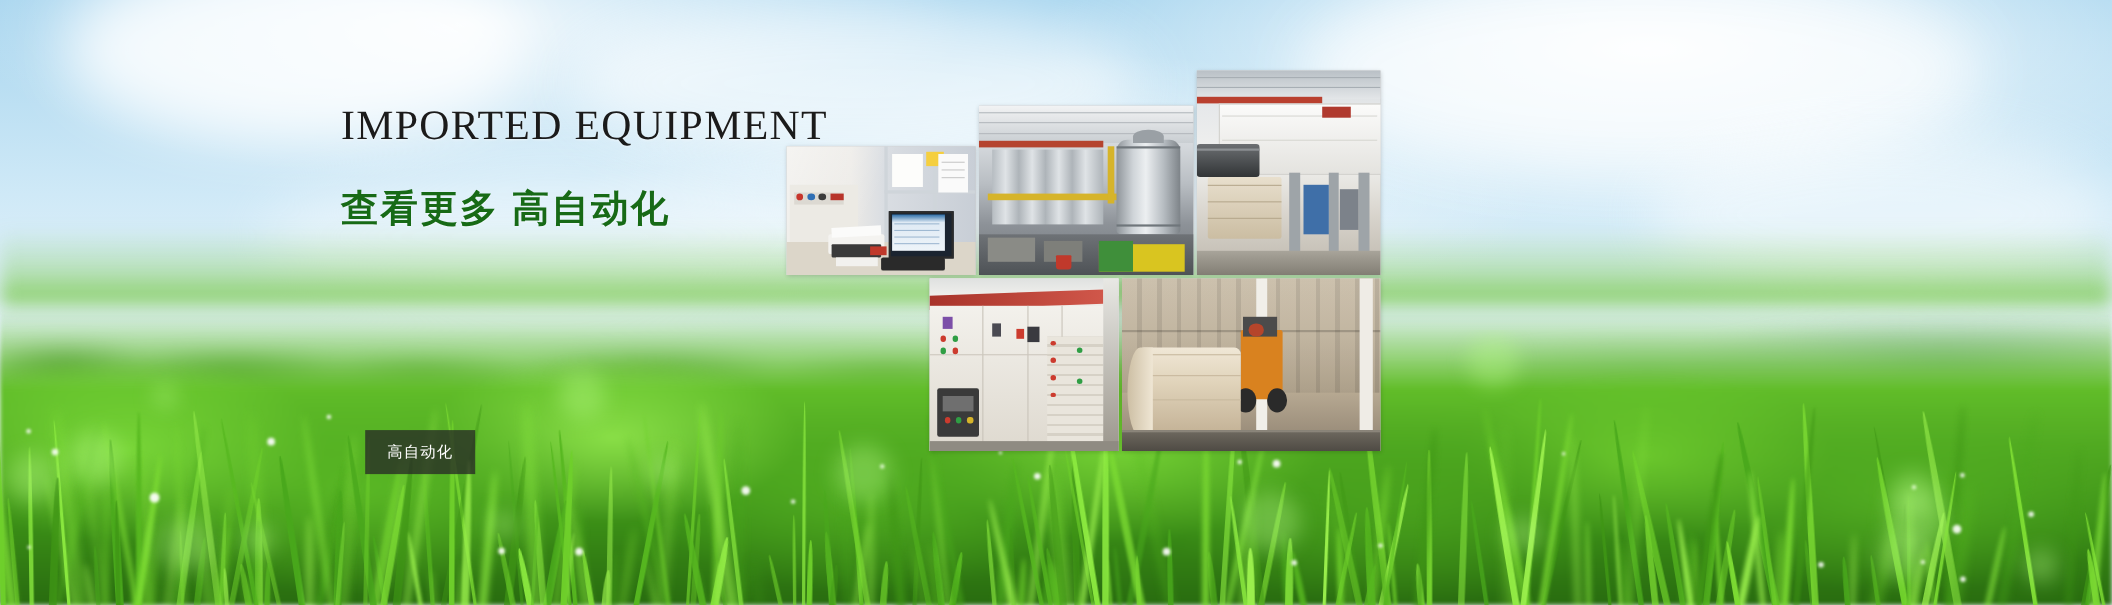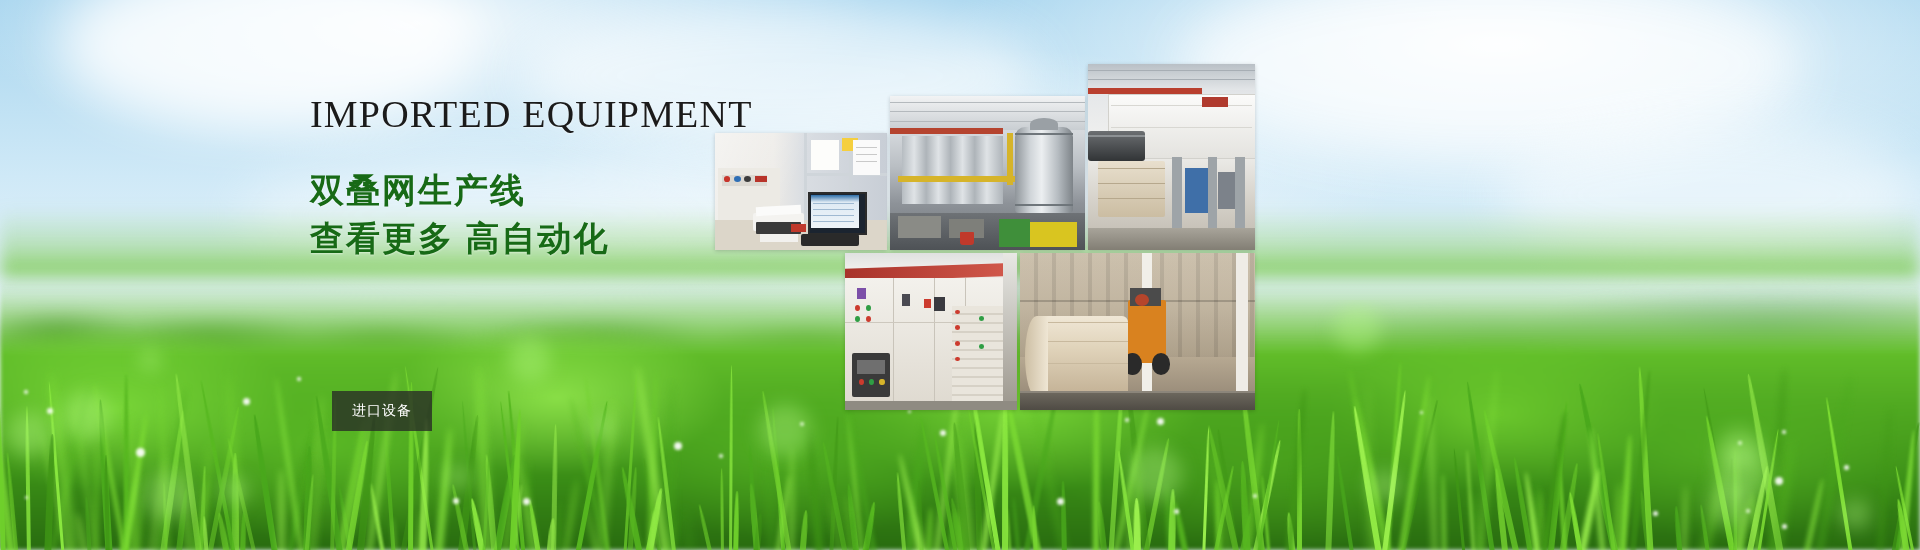--- a/index.html
+++ b/index.html
@@ -464,26 +464,25 @@
       <i class="bokeh" style="left:1368px;bottom:48px;width:33px;height:33px;background:rgba(190,255,140,.35);"></i>
       <i class="bokeh" style="left:143px;bottom:30px;width:48px;height:48px;background:rgba(190,255,140,.35);"></i>
       <i class="bokeh" style="left:62px;bottom:109px;width:49px;height:49px;background:rgba(190,255,140,.35);"></i>
     </div>
 
   <div class="copy">
     <div class="headline">
       <div class="l1">IMPORTED EQUIPMENT</div>
     </div>
     <div class="zh">
-      <div>双叠网生产线</div>
       <div>查看更多  高自动化</div>
     </div>
   </div>
 
-  <div class="btn">进口设备</div>
+  <div class="btn">高自动化</div>
 
   <div class="collage">
 
     <div class="photo p1">
       <div class="inner">
 
         <div class="d" style="left:52%;top:0;width:3px;height:100%;background:#cfd5da;"></div>
         <div class="d" style="left:78%;top:0;width:3px;height:100%;background:#cfd5da;"></div>
         <div class="d" style="left:52%;top:34%;width:48%;height:3px;background:#cfd5da;"></div>
 

